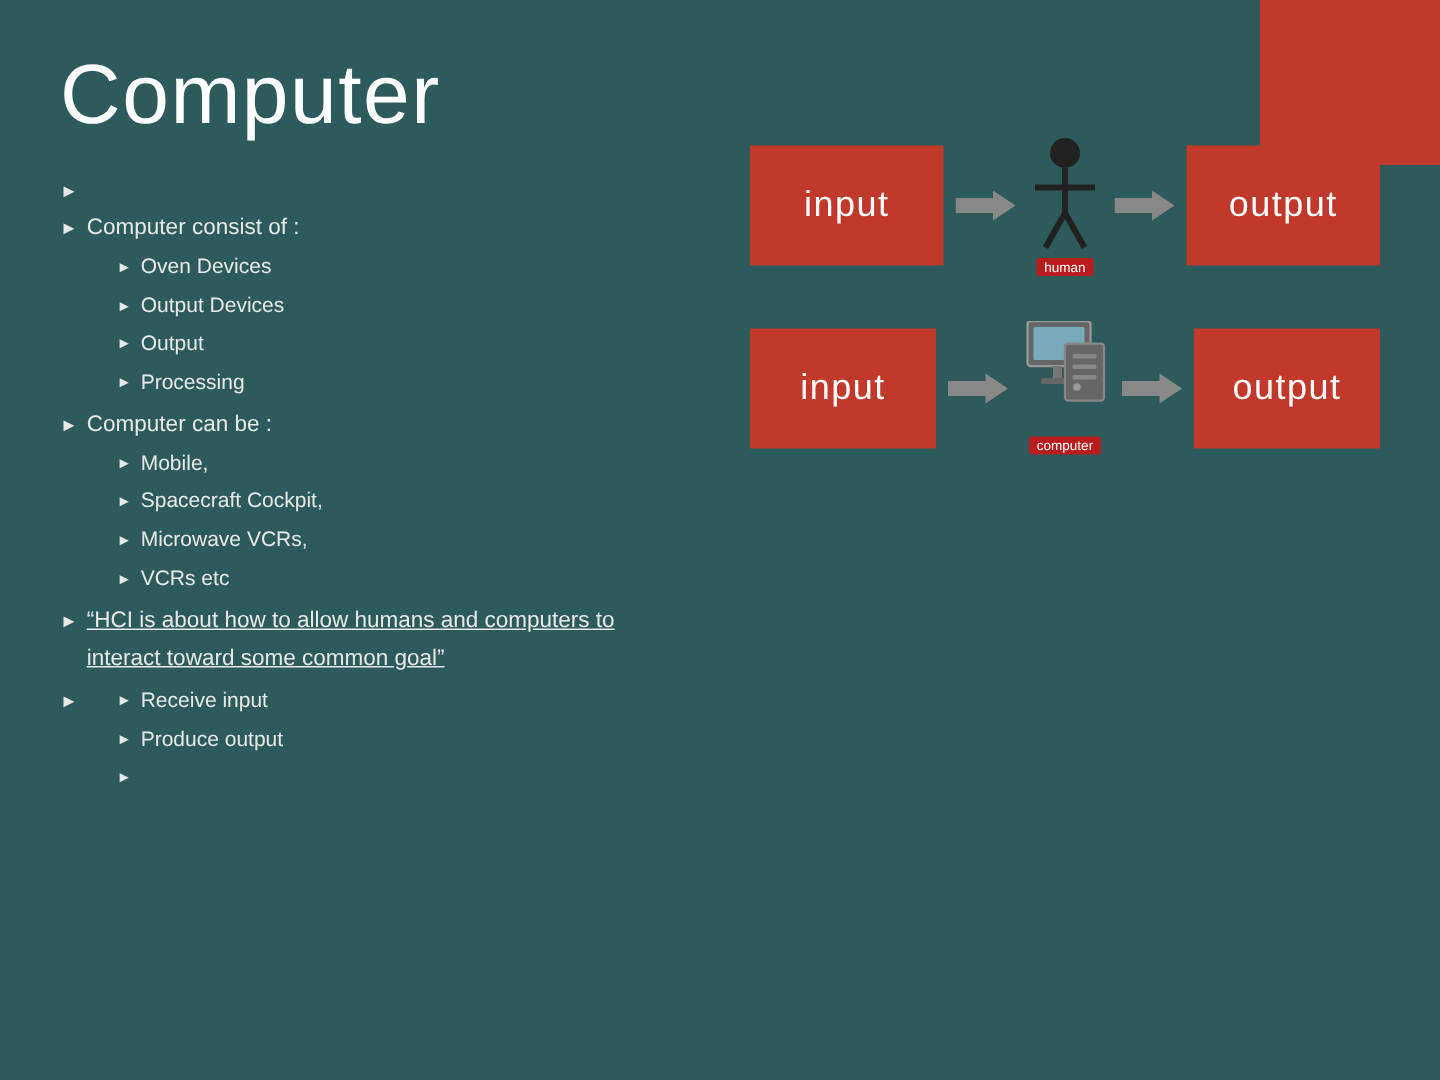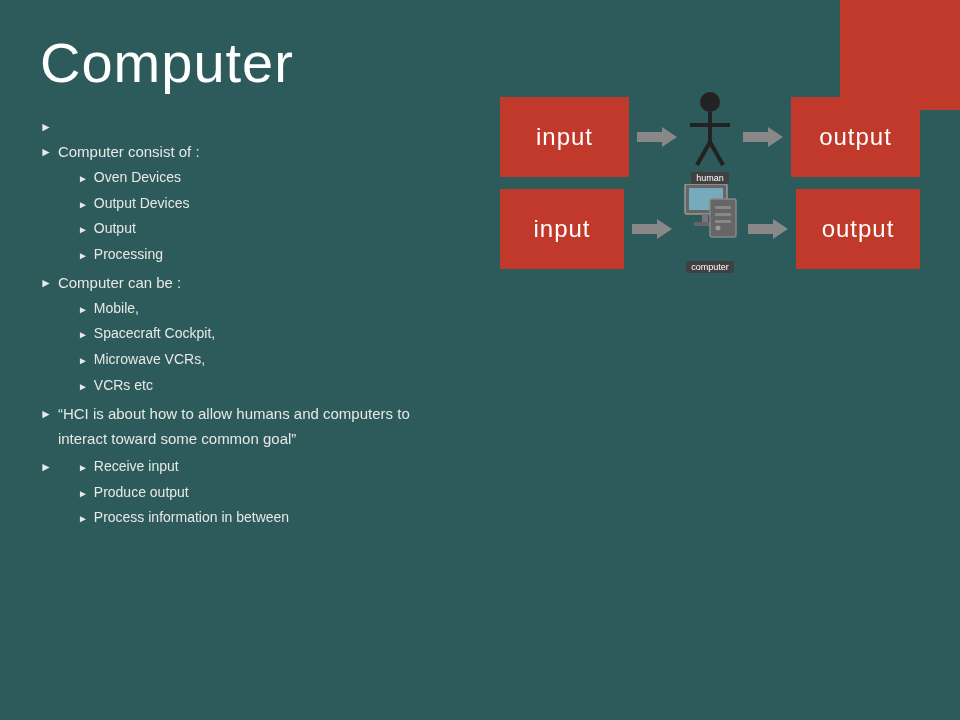--- a/index.html
+++ b/index.html
@@ -39,20 +39,21 @@
       flex: 1;
       padding-right: 20px;
     }
 
     .right-panel {
       width: 420px;
       display: flex;
       flex-direction: column;
       justify-content: flex-start;
       padding-top: 60px;
+      gap: 30px;
     }
 
     h1 {
       font-size: 56px;
       font-weight: 300;
       color: #ffffff;
       margin-bottom: 18px;
       letter-spacing: 1px;
     }
 
@@ -118,21 +119,21 @@
 
     .arrow-shape {
       display: flex;
       align-items: center;
       font-size: 30px;
       color: #888;
     }
 
     
     .label-badge {
-      background: #404040;
+      background: #b91c1c;
       color: white;
       font-size: 9px;
       padding: 1px 5px;
       border-radius: 2px;
       margin-top: 2px;
     }
 
     .figure-wrapper {
       display: flex;
       flex-direction: column;
@@ -200,38 +201,37 @@
             <li>
               <span class="arrow-sm">►</span>
               <span>VCRs etc</span>
             </li>
           </ul>
         </div>
       </li>
 
       <li>
         <span class="arrow">►</span>
-        <span style="max-width: 380px; display: inline-block;">“HCI is about how to allow humans and computers to interact toward some common goal”</span>
+        <span style="max-width: 380px; display: inline-block; text-decoration: underline;">“HCI is about how to allow humans and computers to interact toward some common goal”</span>
       </li>
 
       <li>
         <span class="arrow">►</span>
         <div>
           <ul class="sub-list">
             <li>
               <span class="arrow-sm">►</span>
               <span>Receive input</span>
             </li>
             <li>
               <span class="arrow-sm">►</span>
               <span>Produce output</span>
             </li>
             <li>
               <span class="arrow-sm">►</span>
-              <span>Process information in between</span>
             </li>
           </ul>
         </div>
       </li>
 
     </ul>
   </div>
 
   <div class="right-panel">
 

